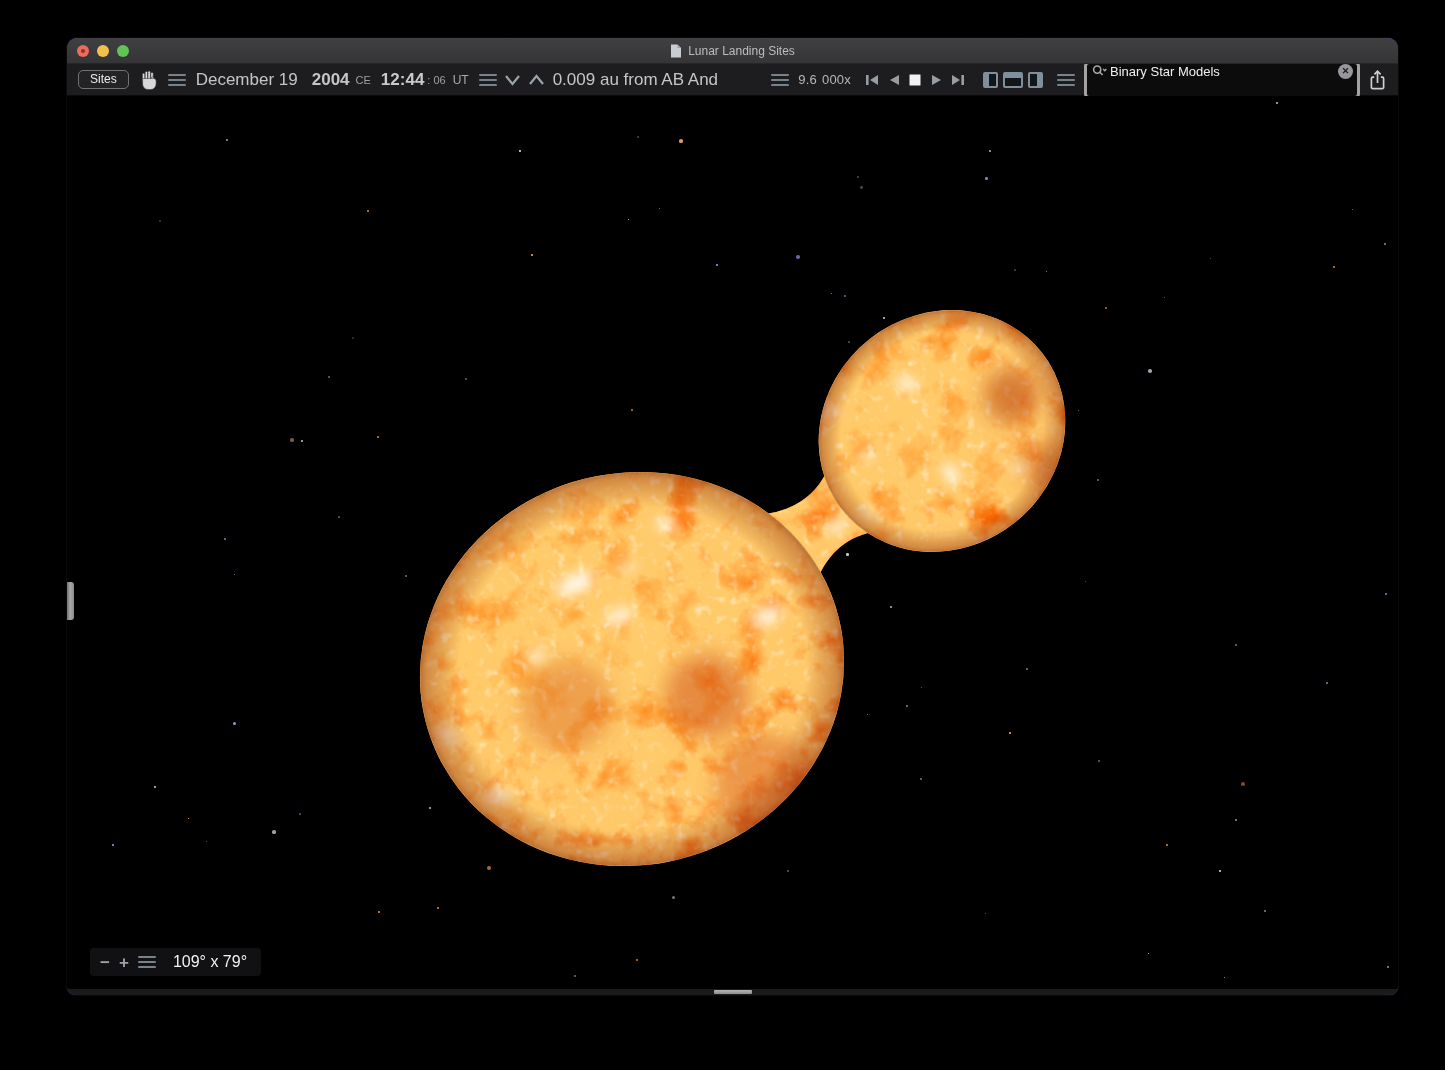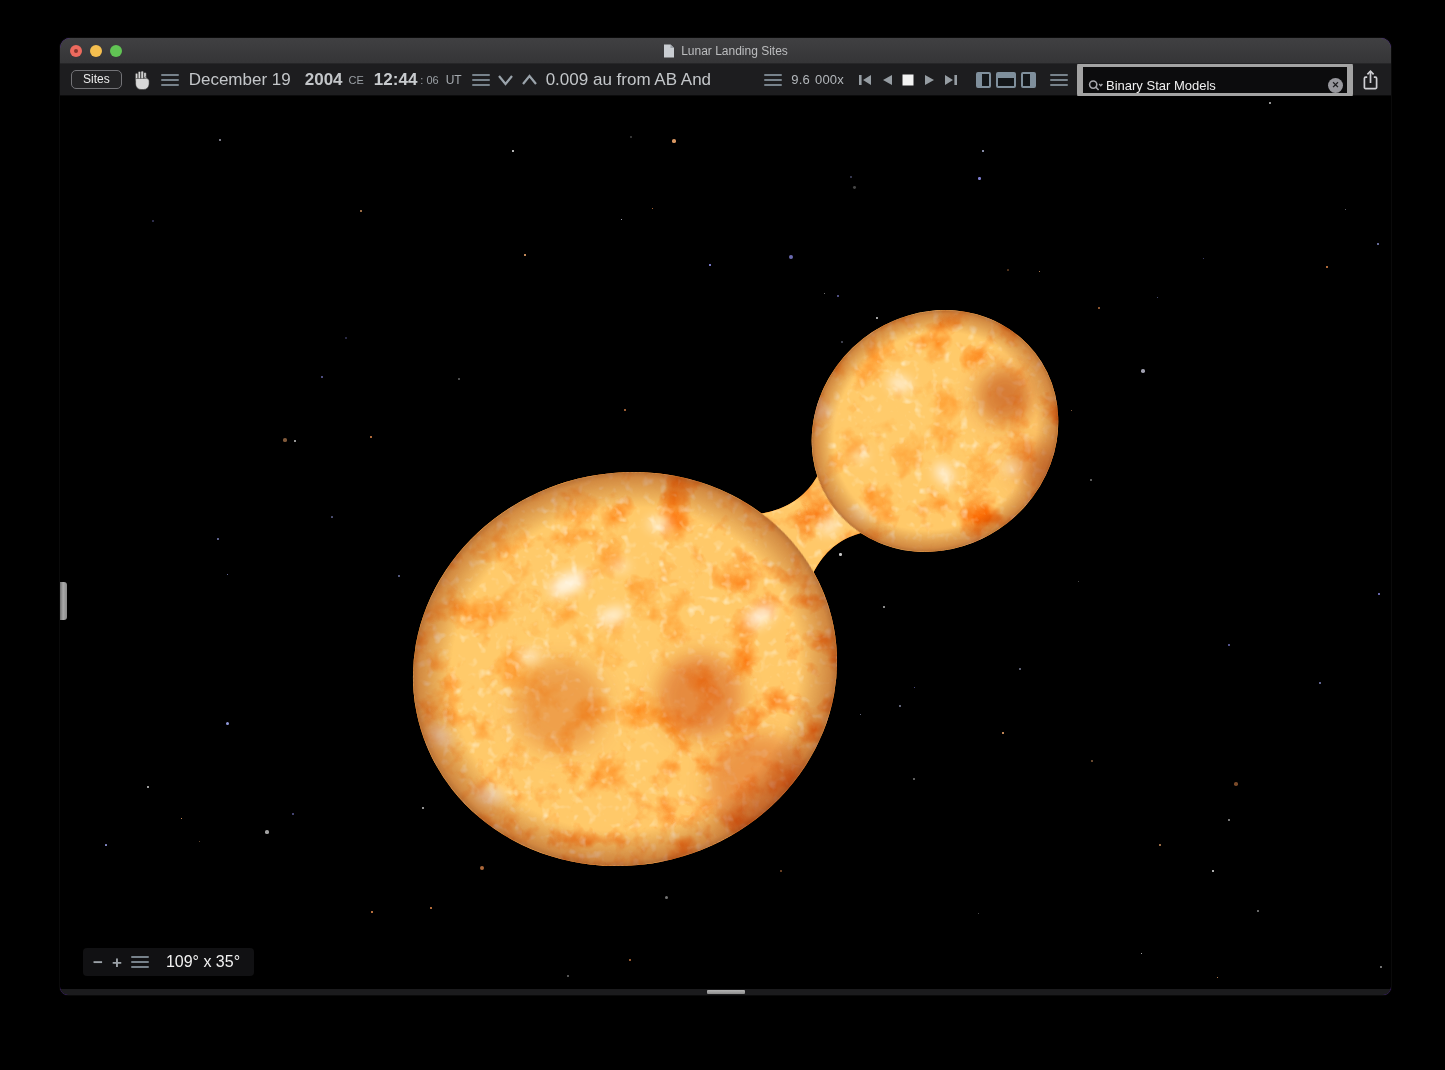--- a/index.html
+++ b/index.html
@@ -1,17 +1,17 @@
 <!DOCTYPE html>
 <html><head>
 <meta charset="utf-8">
 <style>
   html,body{margin:0;padding:0;background:#000;width:1445px;height:1070px;overflow:hidden;
     font-family:"Liberation Sans",sans-serif;-webkit-font-smoothing:antialiased;}
-  .window{position:absolute;left:60px;top:38px;width:1331px;height:957px;background:#6d28d9;
+  .window{position:absolute;left:67px;top:38px;width:1331px;height:957px;background:#6d28d9;
     border-radius:10px 10px 8px 8px;overflow:hidden;box-shadow:0 0 0 1px #0a0a0a;}
   
   .titlebar{height:25px;background:linear-gradient(#404042,#353537);display:flex;align-items:center;
     justify-content:center;position:relative;border-bottom:1px solid #262628;}
   .traffic{position:absolute;left:10px;top:0;height:25px;display:flex;align-items:center;gap:8px;}
   .tl{width:12px;height:12px;border-radius:50%;position:relative;}
   .tl.red{background:#ed6a5e;}
   .tl.red::after{content:"";position:absolute;left:4px;top:4px;width:4px;height:4px;border-radius:50%;background:#84362d;}
   .tl.yellow{background:#f5bf4f;}
   .tl.green{background:#61c454;}
@@ -38,22 +38,22 @@
   .t-rate b{font-weight:400;margin-left:5px;}
   .pbgroup{display:flex;align-items:center;gap:8px;margin-left:13px;}
   .pbtn{display:flex;align-items:center;}
   .panes{display:flex;align-items:center;gap:5px;margin-left:17px;}
   .pane{box-sizing:border-box;width:15px;height:16px;border:2px solid #7f8f9c;border-radius:2px;background:#131619;position:relative;}
   .pane.mid{width:20px;}
   .pane::after{content:"";position:absolute;background:#7f8f9c;}
   .pane.left::after{left:0;top:0;bottom:0;width:4px;}
   .pane.mid::after{left:0;right:0;top:0;height:4px;}
   .pane.right::after{right:0;top:0;bottom:0;width:4px;}
-  .searchfield{margin-left:9px;display:flex;align-items:flex-end;width:276px;height:38px;background:#0c0c0d;
-    border:6px solid #a3a3a3;border-radius:5px;padding:0 4px 0 5px;box-sizing:border-box;}
+  .searchfield{margin-left:9px;display:flex;align-items:flex-start;width:276px;height:38px;background:#0c0c0d;
+    border:3px solid #a3a3a3;border-radius:5px;padding:0 4px 0 5px;box-sizing:border-box;}
   .searchfield input{flex:1;background:transparent;border:none;outline:none;color:#f0f0f0;font-size:13px;
     font-family:"Liberation Sans",sans-serif;padding:0;margin-left:2px;}
   .clearbtn{width:15px;height:15px;border-radius:50%;background:#97979c;color:#1a1a1c;font-size:9px;font-weight:700;
     display:flex;align-items:center;justify-content:center;line-height:1;}
   .sharewrap{margin-left:8px;display:flex;align-items:center;}
   
   .mainview{position:relative;width:100%;height:893px;background:#000;overflow:hidden;}
   .starfield{position:absolute;inset:0;}
   .starfield i{position:absolute;border-radius:50%;display:block;}
   .skysvg{position:absolute;inset:0;}
@@ -395,21 +395,21 @@
     </svg>
 
     <div class="fovpill">
       <span class="fovbtn">−</span>
       <span class="fovbtn">+</span>
       <span class="burger">
           <i></i>
           <i></i>
           <i></i>
         </span>
-      <span class="fovtext">109° x 35°</span>
+      <span class="fovtext">109° x 79°</span>
     </div>
 
     <div class="lefthandle"></div>
   </div>
 
   <div class="bottomstrip">
     <div class="bottomhandle"></div>
   </div>
 
 </div>

